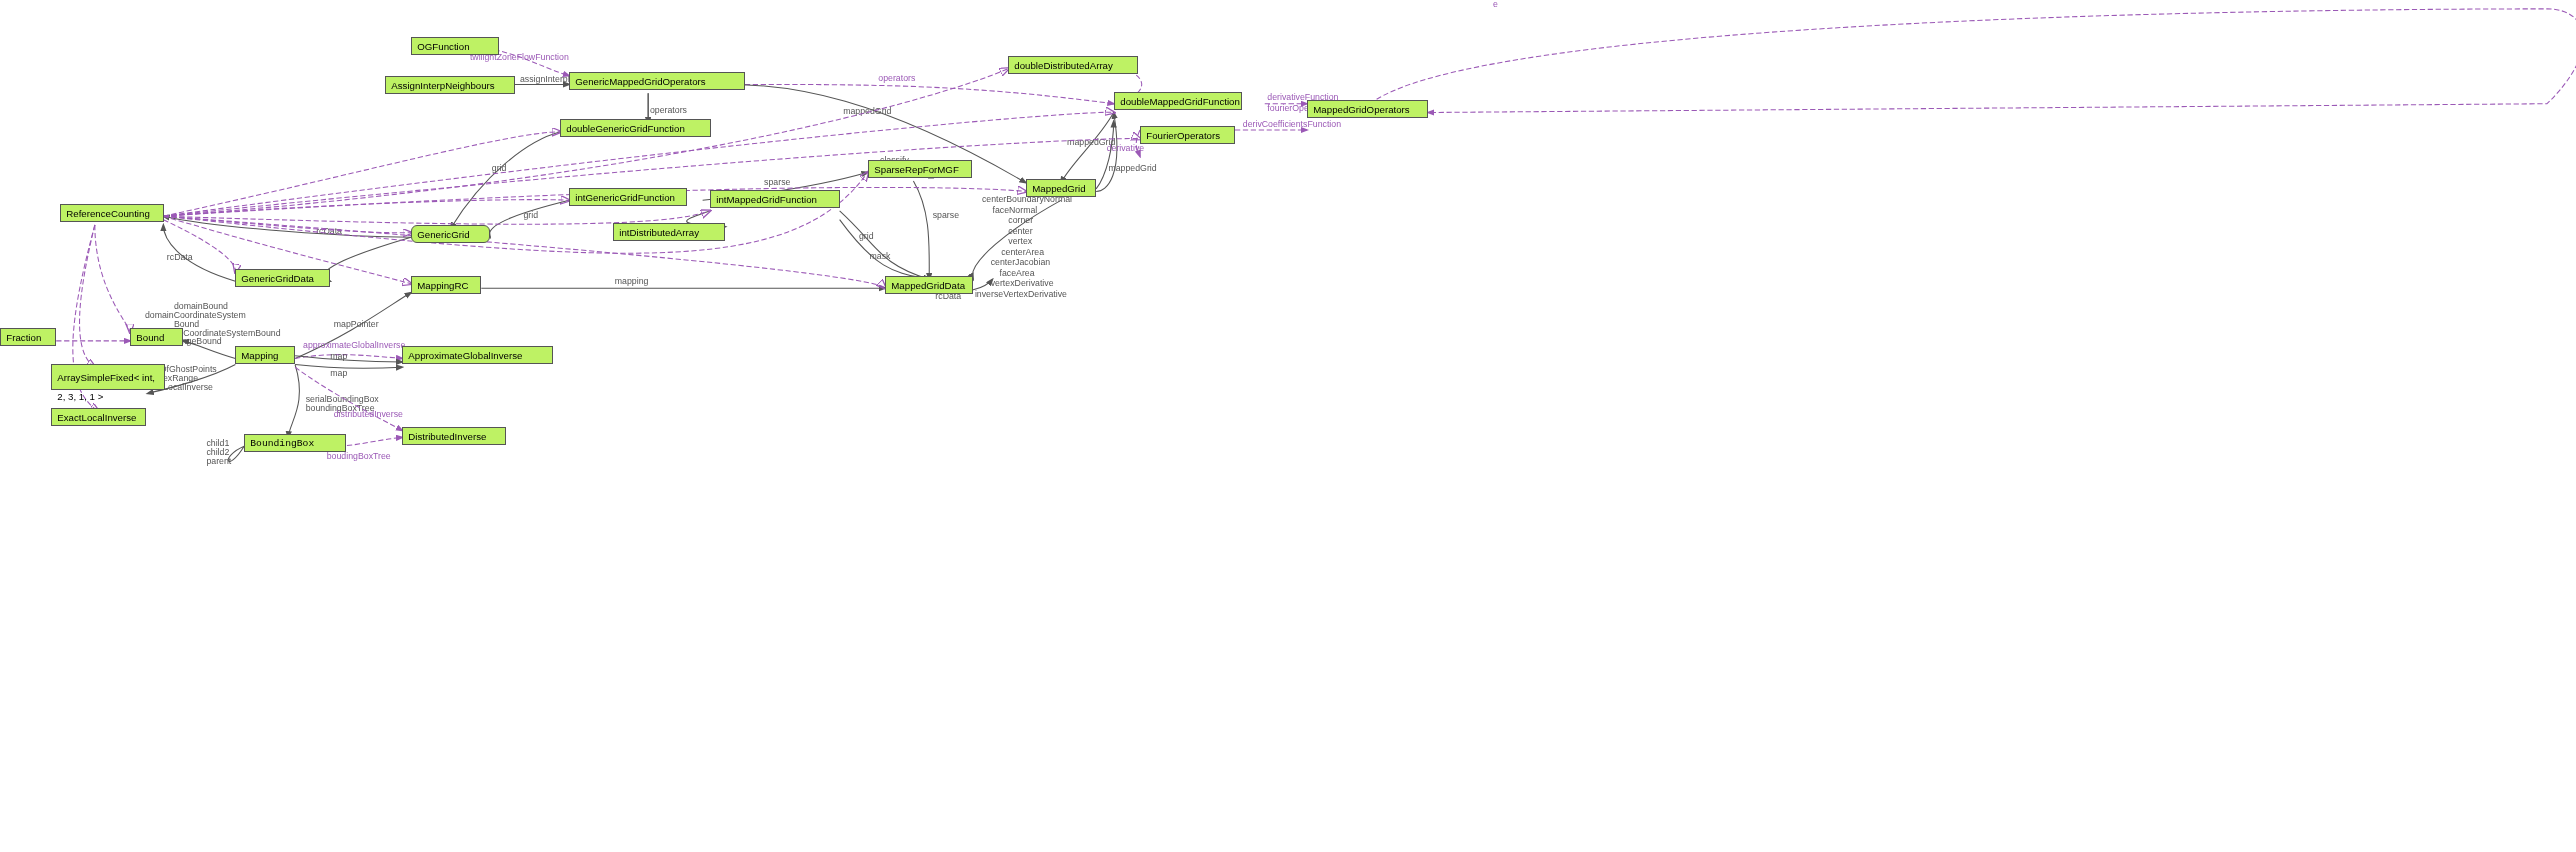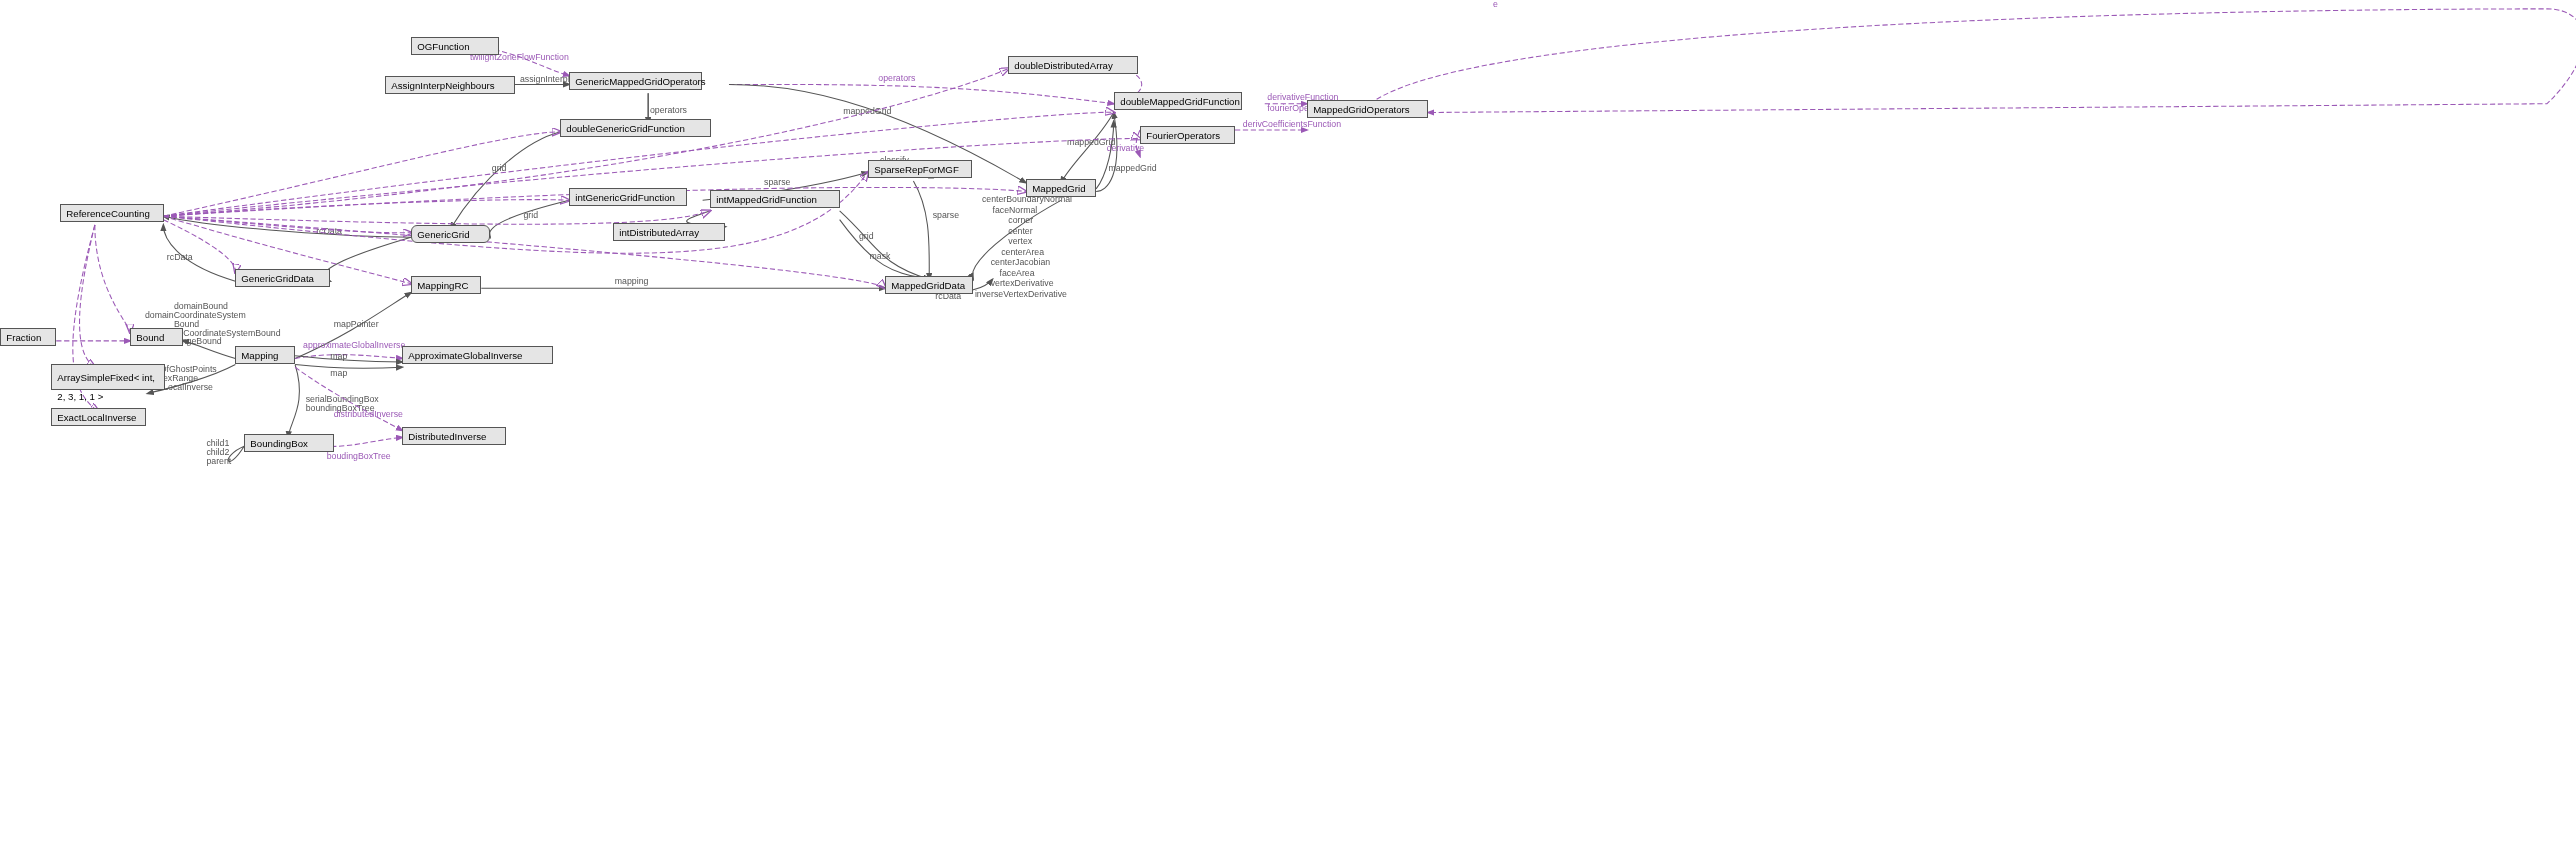--- a/index.html
+++ b/index.html
@@ -14,21 +14,21 @@
     }
     .diagram-container {
       position: relative;
       width: 2576px;
       height: 853px;
       background: #fff;
     }
     .node {
       position: absolute;
       border: 0.9px solid #555;
-      background: #e5e5e5;
+      background: #bef264;
       padding: 2.6px 5.3px;
       font-size: 9.7px;
       white-space: nowrap;
       cursor: default;
       z-index: 10;
     }
     svg.edges {
       position: absolute;
       top: 0;
       left: 0;
@@ -222,21 +222,21 @@
   </svg>
 
   <div class="node" style="left:411px; top:37px; width:88px;">
     <span>OGFunction</span>
   </div>
 
   <div class="node" style="left:385px; top:76px; width:130px;">
     <span>AssignInterpNeighbours</span>
   </div>
 
-  <div class="node" style="left:569px; top:72px; width:133px;">
+  <div class="node" style="left:569px; top:72px; width:176px;">
     <span>GenericMappedGridOperators</span>
   </div>
 
   <div class="node" style="left:560px; top:119px; width:151px;">
     <span>doubleGenericGridFunction</span>
   </div>
 
   <div class="node" style="left:569px; top:188px; width:118px;">
     <span>intGenericGridFunction</span>
   </div>
@@ -266,21 +266,21 @@
   </div>
 
   <div class="node" style="left:235px; top:346px; width:60px;">
     <span>Mapping</span>
   </div>
 
   <div class="node" style="left:402px; top:346px; width:151px;">
     <span>ApproximateGlobalInverse</span>
   </div>
 
-  <div class="node" style="left:244px; top:434px; width:90px;">
+  <div class="node" style="left:244px; top:434px; width:102px;font-family:Liberation Mono, monospace;">
     <span>BoundingBox</span>
   </div>
 
   <div class="node" style="left:402px; top:427px; width:104px;">
     <span>DistributedInverse</span>
   </div>
 
   <div class="node" style="left:51px; top:408px; width:95px;">
     <span>ExactLocalInverse</span>
   </div>

